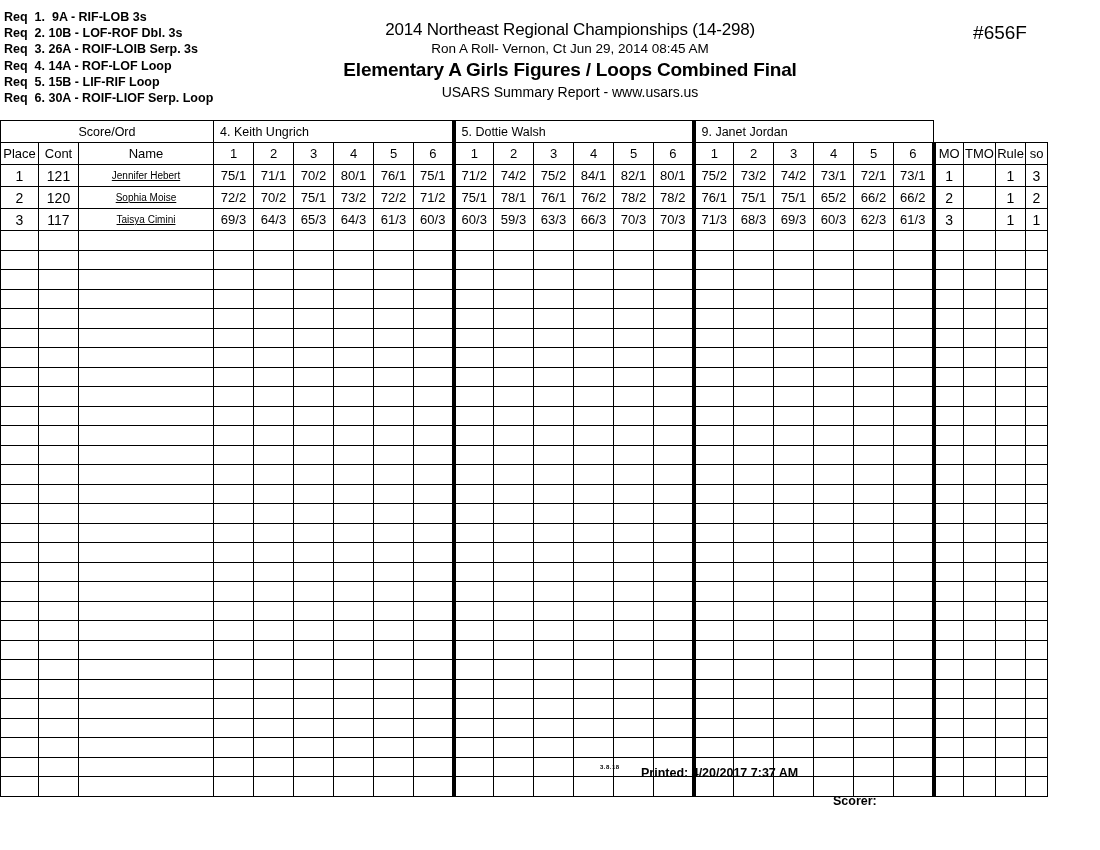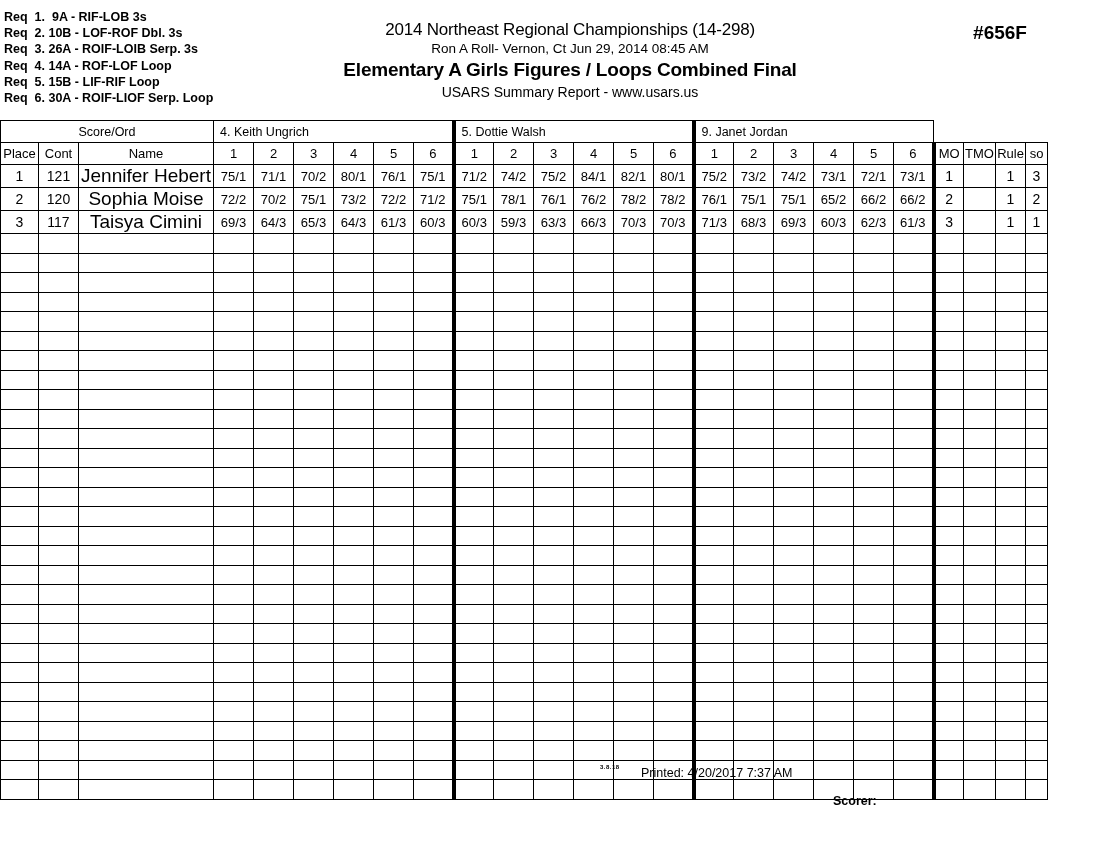--- a/index.html
+++ b/index.html
@@ -61,21 +61,21 @@
   }
 
   
   #event-code {
     position: absolute;
     left: 930px;
     top: 22px;
     width: 140px;
     text-align: center;
     font-size: 19px;
-    font-weight: bold;
+    font-weight: normal;
   }
 
   
   #score-table {
     position: absolute;
     left: 0px;
     top: 120px;
     border-collapse: collapse;
     table-layout: fixed;
     font-size: 12.5px;
@@ -124,21 +124,22 @@
   }
   .data-row td.score {
     font-weight: normal;
     font-size: 13px;
     text-align: left;
     padding-left: 3px;
   }
   .data-row td.name {
     text-align: left;
     padding-left: 6px;
-    font-size: 19px;
+    font-size: 10px;
+    text-decoration: underline;
   }
   .data-row td.place, .data-row td.cont {
     text-align: left;
     padding-left: 5px;
   }
   .empty-row td { height: 18.5px; }
 
   
   #footer-version {
     position: absolute;
@@ -146,21 +147,21 @@
     top: 764px;
     font-size: 6px;
     font-weight: bold;
     letter-spacing: 0.5px;
   }
   #footer-printed {
     position: absolute;
     left: 641px;
     top: 766px;
     font-size: 12.5px;
-    font-weight: normal;
+    font-weight: bold;
   }
   #footer-scorer {
     position: absolute;
     left: 833px;
     top: 766px;
     font-size: 12.5px;
     font-weight: bold;
     margin-top: 28px;
   }
 </style>

